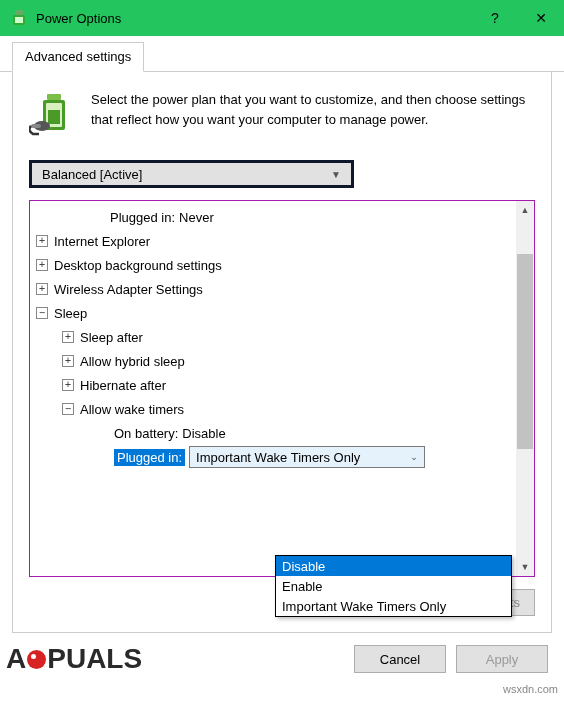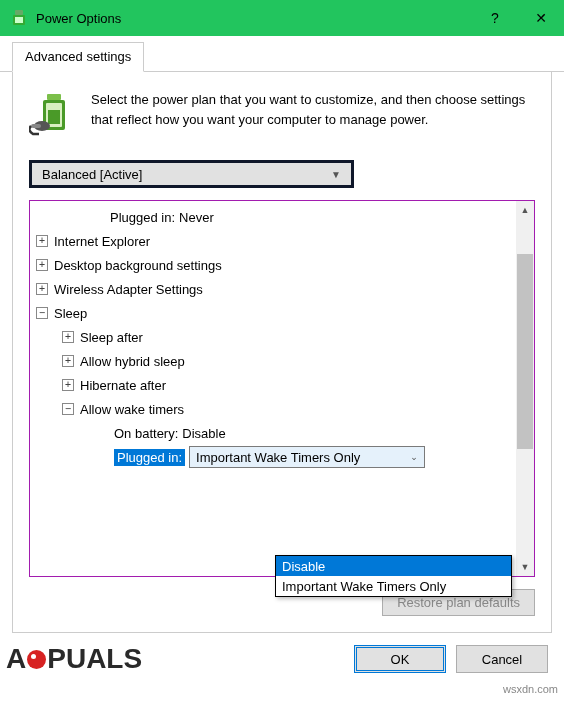--- a/index.html
+++ b/index.html
@@ -160,31 +160,34 @@
       <div class="scroll-arrow">▼</div>
     </div>
   </div>
 
   <div class="restore-row">
     <div class="restore-btn"><span>Restore plan defaults</span></div>
   </div>
 </div>
 
 <div class="buttons-row">
-  <div class="dlg-btn default">
-      <span>OK</span>
-    </div>
   <div class="dlg-btn">
       <span>Cancel</span>
+    </div>
+  <div class="dlg-btn disabled">
+      <span>Apply</span>
     </div>
 </div>
 
 <div class="dropdown-pop">
   <div class="dropdown-item hl">
       <span>Disable</span>
+    </div>
+  <div class="dropdown-item">
+      <span>Enable</span>
     </div>
   <div class="dropdown-item">
       <span>Important Wake Timers Only</span>
     </div>
 </div>
 
 <div class="watermark">
   <span>A</span>
     <span class="red-dot"></span>
     <span>PUALS</span>

